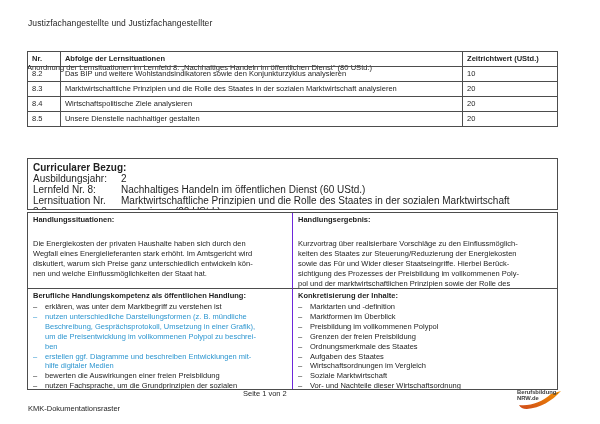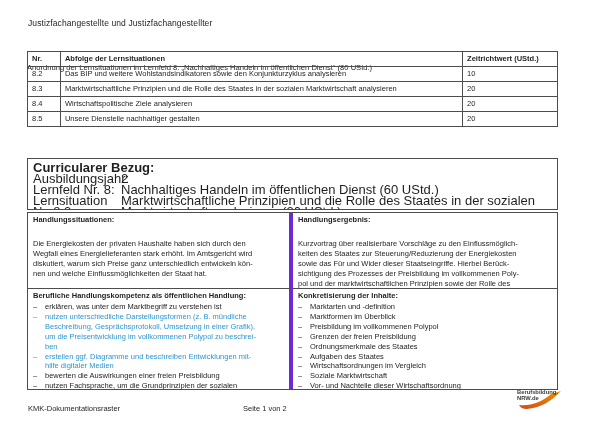--- a/index.html
+++ b/index.html
@@ -26,45 +26,45 @@
     padding:2px 4px; text-align:left; vertical-align:top;
   }
   .ls-table th { font-weight:bold; }
   .col-nr { width:33px; }
   .col-text { width:403px; }
   .col-ustd { width:95px; }
   
   .curricular {
     position:absolute; left:27px; top:158px; width:531px; height:52px;
     border:1px solid #4d4d4d; padding:3px 5px;
-    font-size:13px; line-height:11px; overflow:hidden;
+    font-size:10px; line-height:11px; overflow:hidden;
   }
   .curricular .heading { font-weight:bold; }
   .cur-row { display:flex; }
   .cur-label { width:88px; flex:none; }
   .cur-value { flex:1; }
   
   .grid {
     position:absolute; left:27px; top:212px; width:531px; height:178px;
     border:1px solid #4d4d4d;
     display:grid; grid-template-columns:265px 1fr; grid-template-rows:76px 1fr;
   }
   .cell { padding:2px 5px; font-size:7.5px; overflow:hidden; }
   .cell.r0 { border-bottom:1px solid #4d4d4d; }
-  .cell.c0 { border-right:4px solid #6d28d9; }
+  .cell.c0 { border-right:1px solid #6d28d9; }
   .cell .heading { font-weight:bold; line-height:10px; }
   .para { white-space:pre-line; line-height:9.9px; margin-top:14px; }
   ul.dash-list { list-style:none; margin-top:1px; }
   .dash-list li { display:flex; line-height:9.9px; }
   .dash-list .dash { width:12px; flex:none; }
   .dash-list .txt { flex:1; white-space:pre-line; }
   .dash-list li.hl { color:#2e96d0; }
   
   .footer-left  { position:absolute; left:28px;  top:404px; font-size:7.5px; }
-  .footer-center{ position:absolute; left:243px; top:404px; font-size:7.5px; }
+  .footer-center{ position:absolute; left:243px; top:389px; font-size:7.5px; }
   .logo { position:absolute; left:515px; top:388px; width:47px; height:22px; }
   .logo-text {
     position:absolute; left:2px; top:1px; z-index:2;
     font-size:5.8px; line-height:6.3px; font-weight:bold; color:#3c3c3c;
   }
   .logo-swoosh { position:absolute; right:0; bottom:0; z-index:1; }
 </style>
 </head>
 <body>
 

